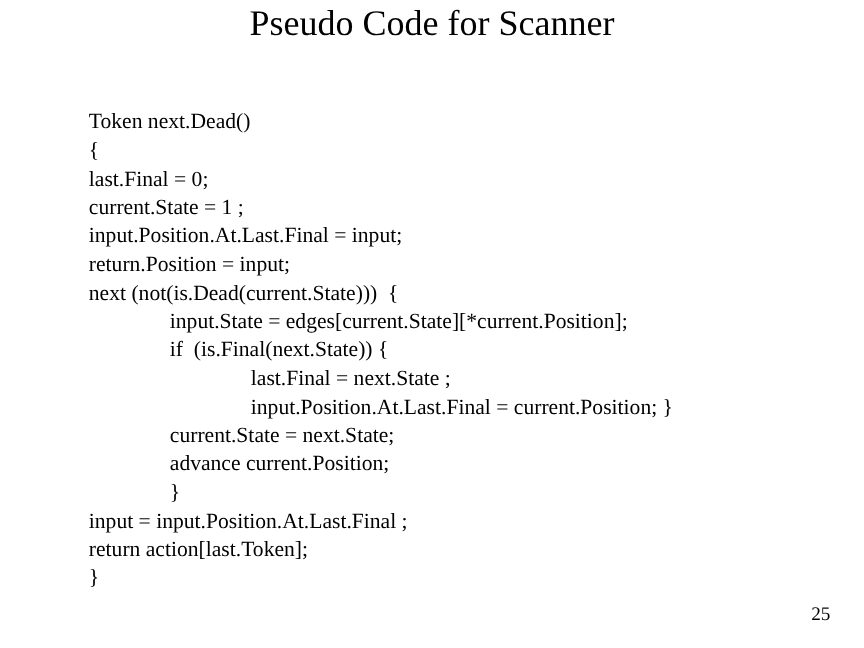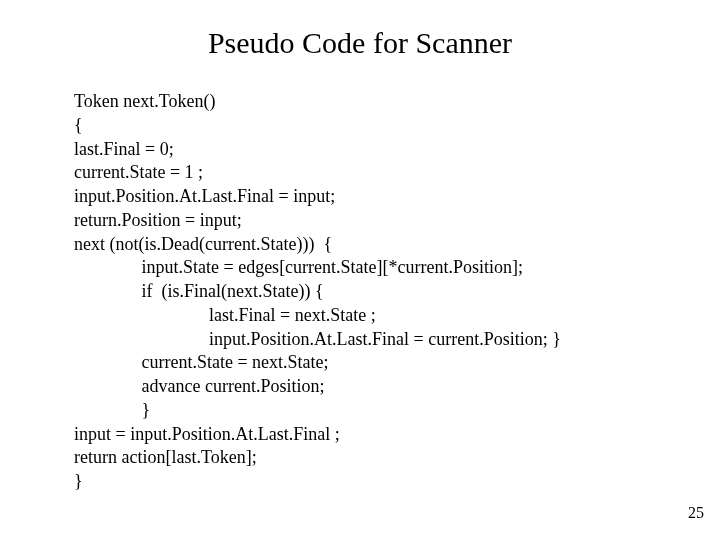--- a/index.html
+++ b/index.html
@@ -14,46 +14,46 @@
   }
   .slide {
     width: 720px;
     height: 540px;
     position: relative;
     box-sizing: border-box;
   }
   .title {
     text-align: center;
     font-size: 30px;
-    padding-top: 26px;
+    padding-top: 3px;
     font-weight: normal;
   }
   .code-block {
     position: absolute;
     left: 74px;
     top: 90px;
     font-size: 18px;
     line-height: 1.32;
     white-space: pre;
   }
   .page-number {
     position: absolute;
-    right: 16px;
+    right: 28px;
     bottom: 18px;
     font-size: 16px;
   }
 </style>
 </head>
 <body>
 
 <div class="slide">
 
   <div class="title">Pseudo Code for Scanner</div>
 
-  <div class="code-block"><span>Token next.Token()</span>
+  <div class="code-block"><span>Token next.Dead()</span>
 <span>{</span>
 <span>last.Final = 0;</span>
 <span>current.State = 1 ;</span>
 <span>input.Position.At.Last.Final = input;</span>
 <span>return.Position = input;</span>
 <span>next (not(is.Dead(current.State)))  {</span>
 <span>               input.State = edges[current.State][*current.Position];</span>
 <span>               if  (is.Final(next.State)) {</span>
 <span>                              last.Final = next.State ;</span>
 <span>                              input.Position.At.Last.Final = current.Position; }</span>

